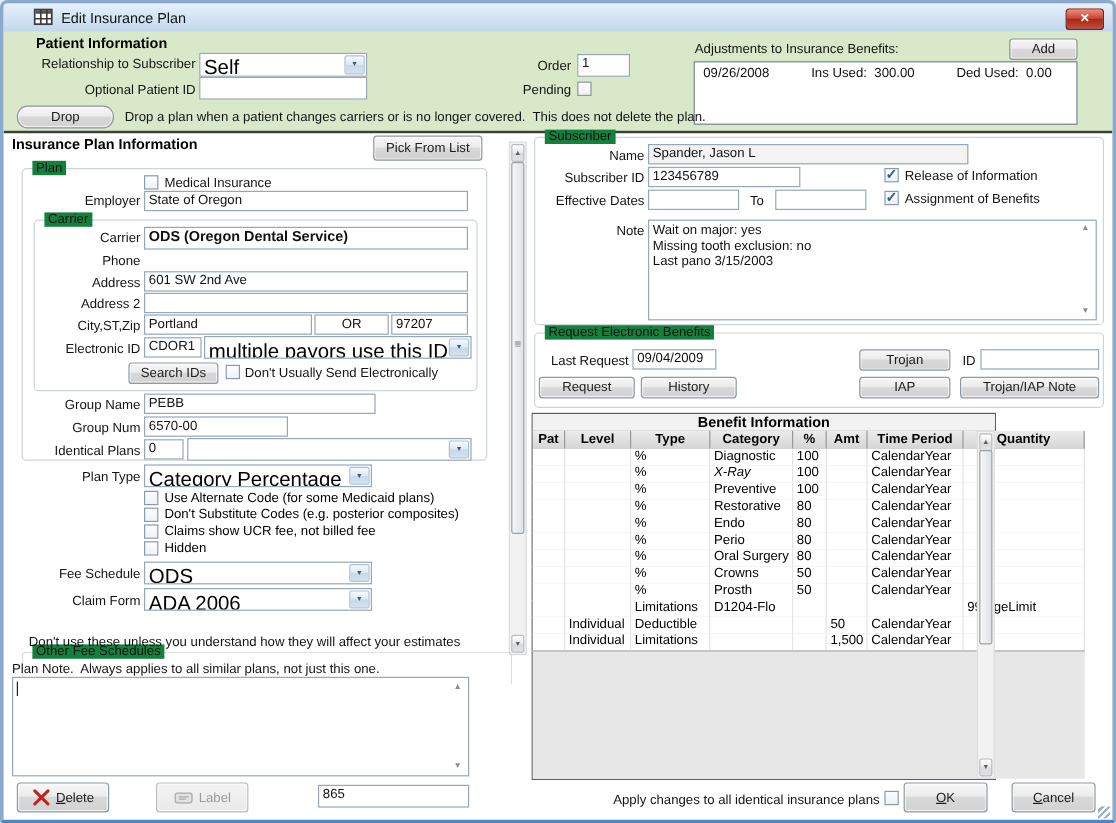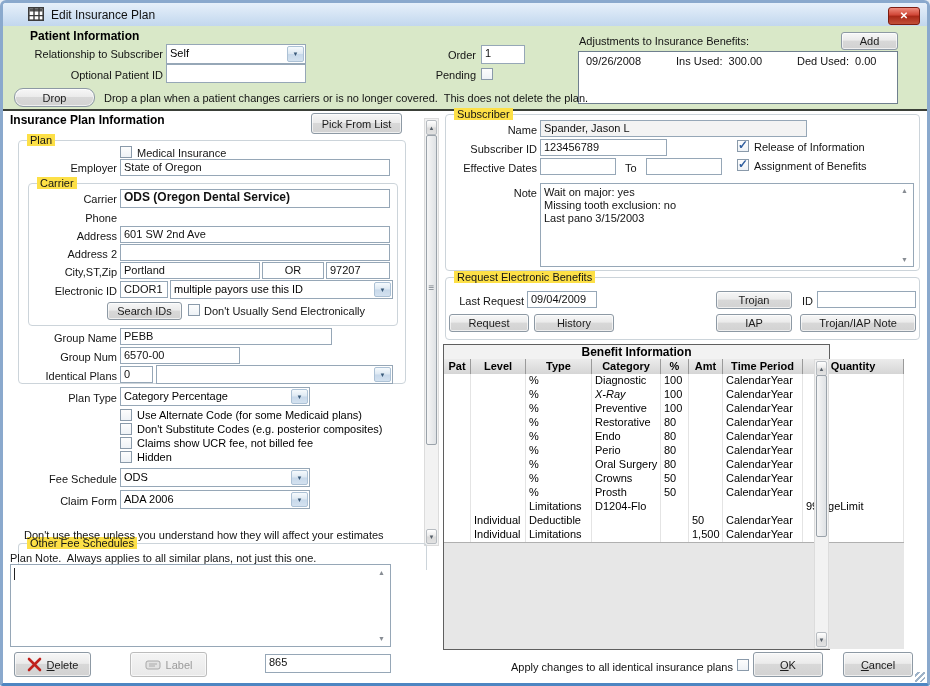--- a/index.html
+++ b/index.html
@@ -22,36 +22,36 @@
   .green{position:absolute;left:0;top:23px;right:0;height:83px;background:#d9e8c8;
     border-bottom:2px solid #3a3f38;}
   
   .lab{position:absolute;font-size:11px;color:#141414;white-space:nowrap;}
   .lab.r{text-align:right;}
   .h1{position:absolute;font-size:12px;font-weight:bold;color:#000;white-space:nowrap;}
   .tb{position:absolute;background:#fff;border:1px solid #96a7b7;box-sizing:border-box;
     font-size:11px;color:#111;padding:1px 3px;white-space:pre;overflow:hidden;line-height:13px;}
   .tb.gray{background:#f3f3f3;}
   .combo{position:absolute;background:#fff;border:1px solid #96a7b7;box-sizing:border-box;overflow:hidden;}
-  .combo .cv{position:absolute;left:3px;top:2px;right:18px;font-size:11px;white-space:nowrap;}
+  .combo .cv{position:absolute;left:3px;top:2px;right:18px;font-size:17px;white-space:nowrap;}
   .combo .ca{position:absolute;top:1px;right:1px;bottom:1px;width:15px;
     background:linear-gradient(#f6fafd,#dde8f2 48%,#c7d8ea 52%,#d4e2f0);
     border:1px solid #acc1d5;border-radius:2px;color:#3a5a7a;font-size:6px;
     display:flex;align-items:center;justify-content:center;}
   .btn{position:absolute;box-sizing:border-box;border:1px solid #8d99a4;border-radius:3px;
     background:linear-gradient(#f7f7f7,#ebebeb 45%,#d8d8d8 50%,#d2d2d2);
     box-shadow:inset 0 0 0 1px rgba(255,255,255,.65);
     font-size:11px;color:#1c1c1c;display:flex;align-items:center;justify-content:center;white-space:nowrap;}
   .btn.disabled{color:#9b9b9b;border-color:#bcbcbc;background:linear-gradient(#f4f4f4,#e9e9e9);}
   .cb{position:absolute;width:12px;height:12px;background:linear-gradient(#fdfdfd,#eef2f6);
     border:1px solid #8a9aaa;box-sizing:border-box;}
   .cb.checked::after{content:"✓";position:absolute;left:0px;top:-3px;font-size:12px;
     font-weight:bold;color:#2f5e9e;}
   .gb{position:absolute;border:1px solid #ccd4da;border-radius:4px;box-sizing:border-box;}
-  .gb .gl{position:absolute;top:-7px;left:8px;background:#fde047;padding:0 3px;font-size:11px;color:#141414;white-space:nowrap;}
+  .gb .gl{position:absolute;top:-7px;left:8px;background:#15803d;padding:0 3px;font-size:11px;color:#141414;white-space:nowrap;}
   
   .sbv{position:absolute;background:#f2f2f2;border:1px solid #dcdcdc;box-sizing:border-box;}
   .sa{position:absolute;left:1px;right:1px;height:13px;
     background:linear-gradient(#ffffff,#e9e9e9 48%,#d9d9d9 52%,#e2e2e2);
     border:1px solid #b7bcc1;border-radius:2px;color:#57606a;font-size:6px;
     display:flex;align-items:center;justify-content:center;}
   .st{position:absolute;left:1px;right:1px;background:linear-gradient(90deg,#f6f6f6,#dfe2e5);
     border:1px solid #9aa2aa;border-radius:2px;}
   .st.grip::after{content:"≡";position:absolute;left:0;right:0;top:50%;margin-top:-8px;
     text-align:center;font-size:10px;color:#7a828a;}
@@ -162,21 +162,21 @@
   <div class="tb" style="left:117px;top:278px;width:48px;height:17px;">CDOR1</div>
   <div class="combo" style="left:167px;top:277px;width:223px;height:19px;">
     <span class="cv">multiple payors use this ID</span>
       <span class="ca">▼</span>
   </div>
   <div class="btn" style="left:104px;top:299px;width:75px;height:18px;">Search IDs</div>
   <div class="cb" style="left:185px;top:301px;"></div>
   <div class="lab" style="left:201px;top:302px;">Don't Usually Send Electronically</div>
 
   <div class="lab r" style="left:17px;width:97px;top:329px;">Group Name</div>
-  <div class="tb" style="left:117px;top:325px;width:212px;height:17px;">PEBB</div>
+  <div class="tb" style="left:117px;top:325px;width:193px;height:17px;">PEBB</div>
   <div class="lab r" style="left:17px;width:97px;top:348px;">Group Num</div>
   <div class="tb" style="left:117px;top:344px;width:120px;height:17px;">6570-00</div>
   <div class="lab r" style="left:17px;width:97px;top:367px;">Identical Plans</div>
   <div class="tb" style="left:117px;top:363px;width:33px;height:17px;">0</div>
   <div class="combo" style="left:153px;top:362px;width:237px;height:19px;">
     <span class="cv"></span>
       <span class="ca">▼</span>
   </div>
 
   <div class="lab r" style="left:17px;width:97px;top:389px;">Plan Type</div>

